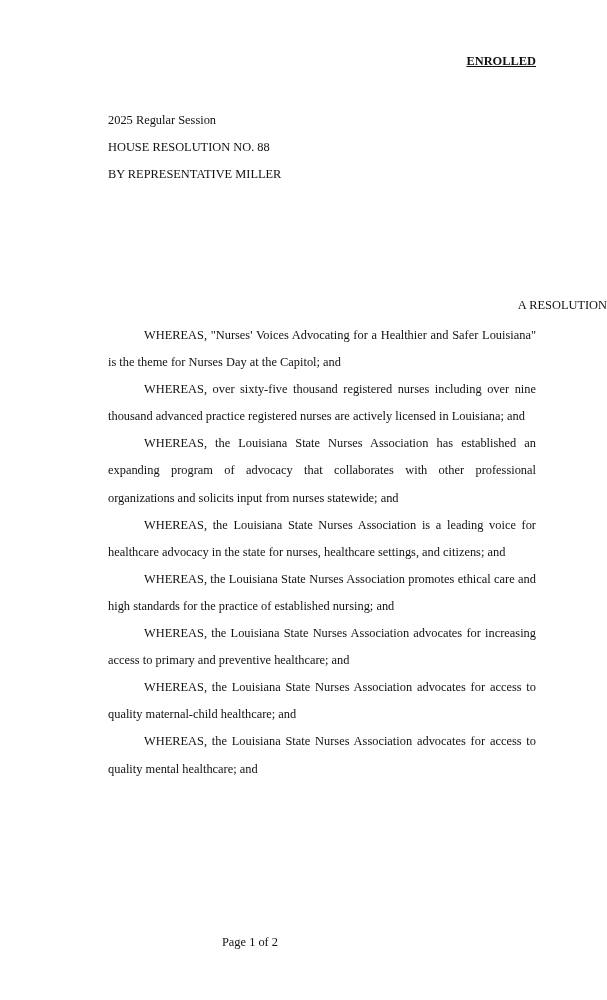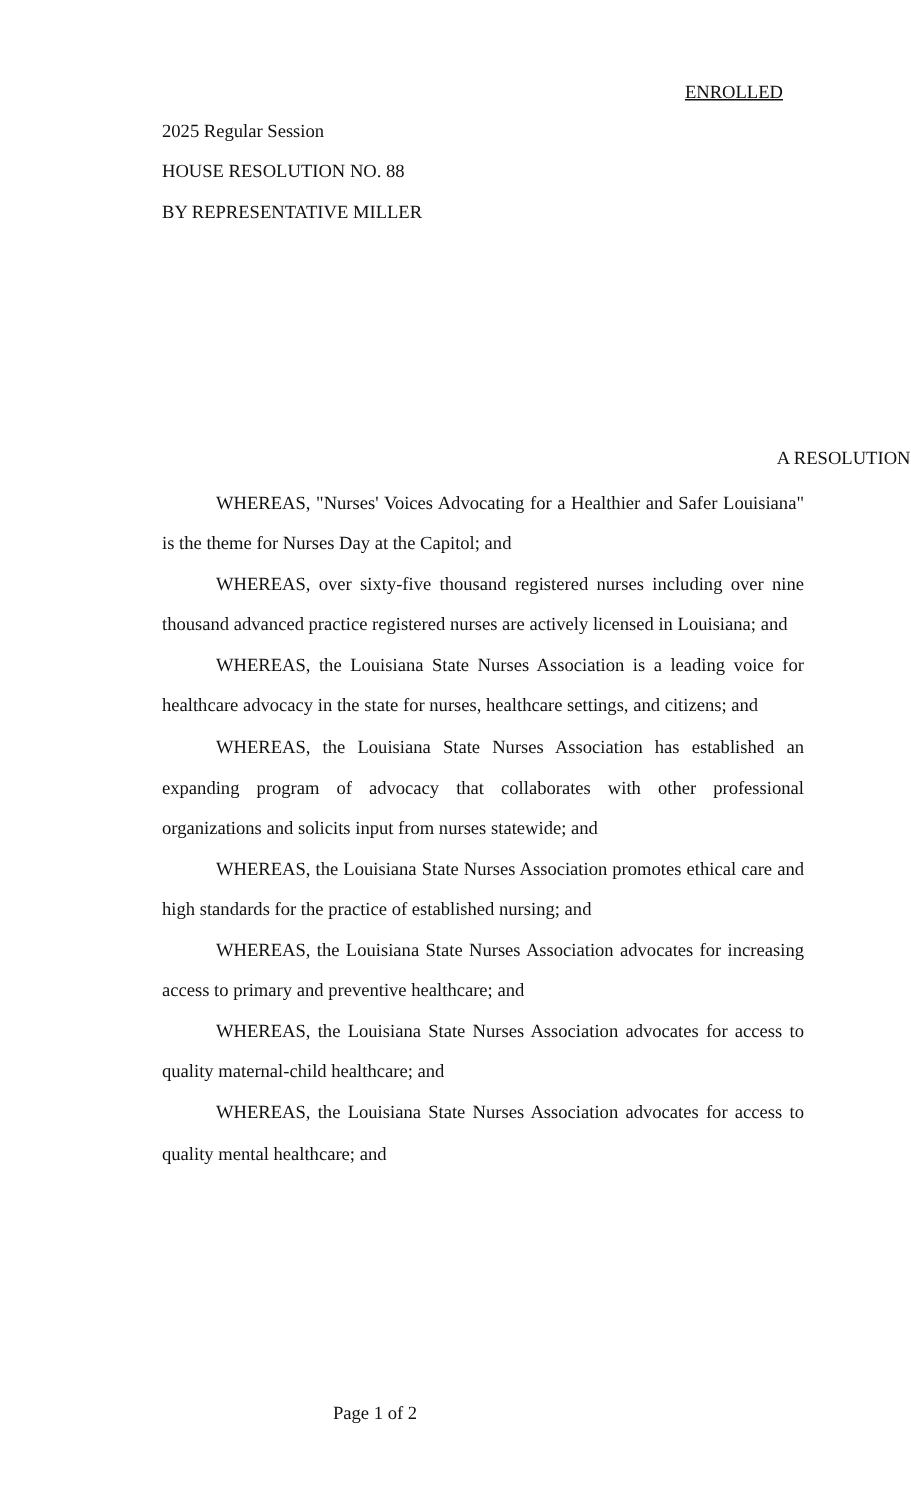--- a/index.html
+++ b/index.html
@@ -3,22 +3,22 @@
   <meta charset="utf-8">
   <style>
     html, body { margin: 0; padding: 0; background: #ffffff; }
     body {
       width: 607px; height: 1000px; position: relative; overflow: hidden;
       font-family: "Liberation Serif", "DejaVu Serif", serif;
       color: #111111;
       font-size: 12.4px;
     }
     .abs { position: absolute; white-space: nowrap; }
-    .enrolled { top: 54px; right: 85px; font-weight: normal; text-decoration: underline; }
-    .hdr { left: 108px; }
+    .enrolled { top: 54px; right: 71px; font-weight: bold; text-decoration: underline; }
+    .hdr { left: 108px; margin-top: 33px; }
     .title { top: 298px; left: 0; width: 607px; text-align: right; }
     .body {
       position: absolute; top: 322px; left: 108px; width: 428px;
       line-height: 27.1px;
     }
     .p { margin: 0; text-align: justify; text-align-last: left; }
     .p.whereas { text-indent: 36px; }
     .p.hang { padding-left: 36px; text-indent: -36px; }
     .footer { top: 935px; left: 0; width: 500px; text-align: center; }
   </style>
@@ -29,22 +29,22 @@
   <div class="abs enrolled">ENROLLED</div>
   <div class="abs hdr" style="top:80px">2025 Regular Session</div>
   <div class="abs hdr" style="top:107px">HOUSE RESOLUTION NO. 88</div>
   <div class="abs hdr" style="top:134px">BY REPRESENTATIVE MILLER</div>
 
   <div class="abs title">A RESOLUTION</div>
 
   <div class="body">
     <p class="p whereas">WHEREAS, "Nurses' Voices Advocating for a Healthier and Safer Louisiana" is the theme for Nurses Day at the Capitol; and</p>
     <p class="p whereas">WHEREAS, over sixty-five thousand registered nurses including over nine thousand advanced practice registered nurses are actively licensed in Louisiana; and</p>
+    <p class="p whereas">WHEREAS, the Louisiana State Nurses Association has established an expanding program of advocacy that collaborates with other professional organizations and solicits input from nurses statewide; and</p>
     <p class="p whereas">WHEREAS, the Louisiana State Nurses Association is a leading voice for healthcare advocacy in the state for nurses, healthcare settings, and citizens; and</p>
-    <p class="p whereas">WHEREAS, the Louisiana State Nurses Association has established an expanding program of advocacy that collaborates with other professional organizations and solicits input from nurses statewide; and</p>
     <p class="p whereas">WHEREAS, the Louisiana State Nurses Association promotes ethical care and high standards for the practice of established nursing; and</p>
     <p class="p whereas">WHEREAS, the Louisiana State Nurses Association advocates for increasing access to primary and preventive healthcare; and</p>
     <p class="p whereas">WHEREAS, the Louisiana State Nurses Association advocates for access to quality maternal-child healthcare; and</p>
     <p class="p whereas">WHEREAS, the Louisiana State Nurses Association advocates for access to quality mental healthcare; and</p>
   </div>
 
   <div class="abs footer">Page 1 of 2</div>
 </div>
 
 </body></html>

